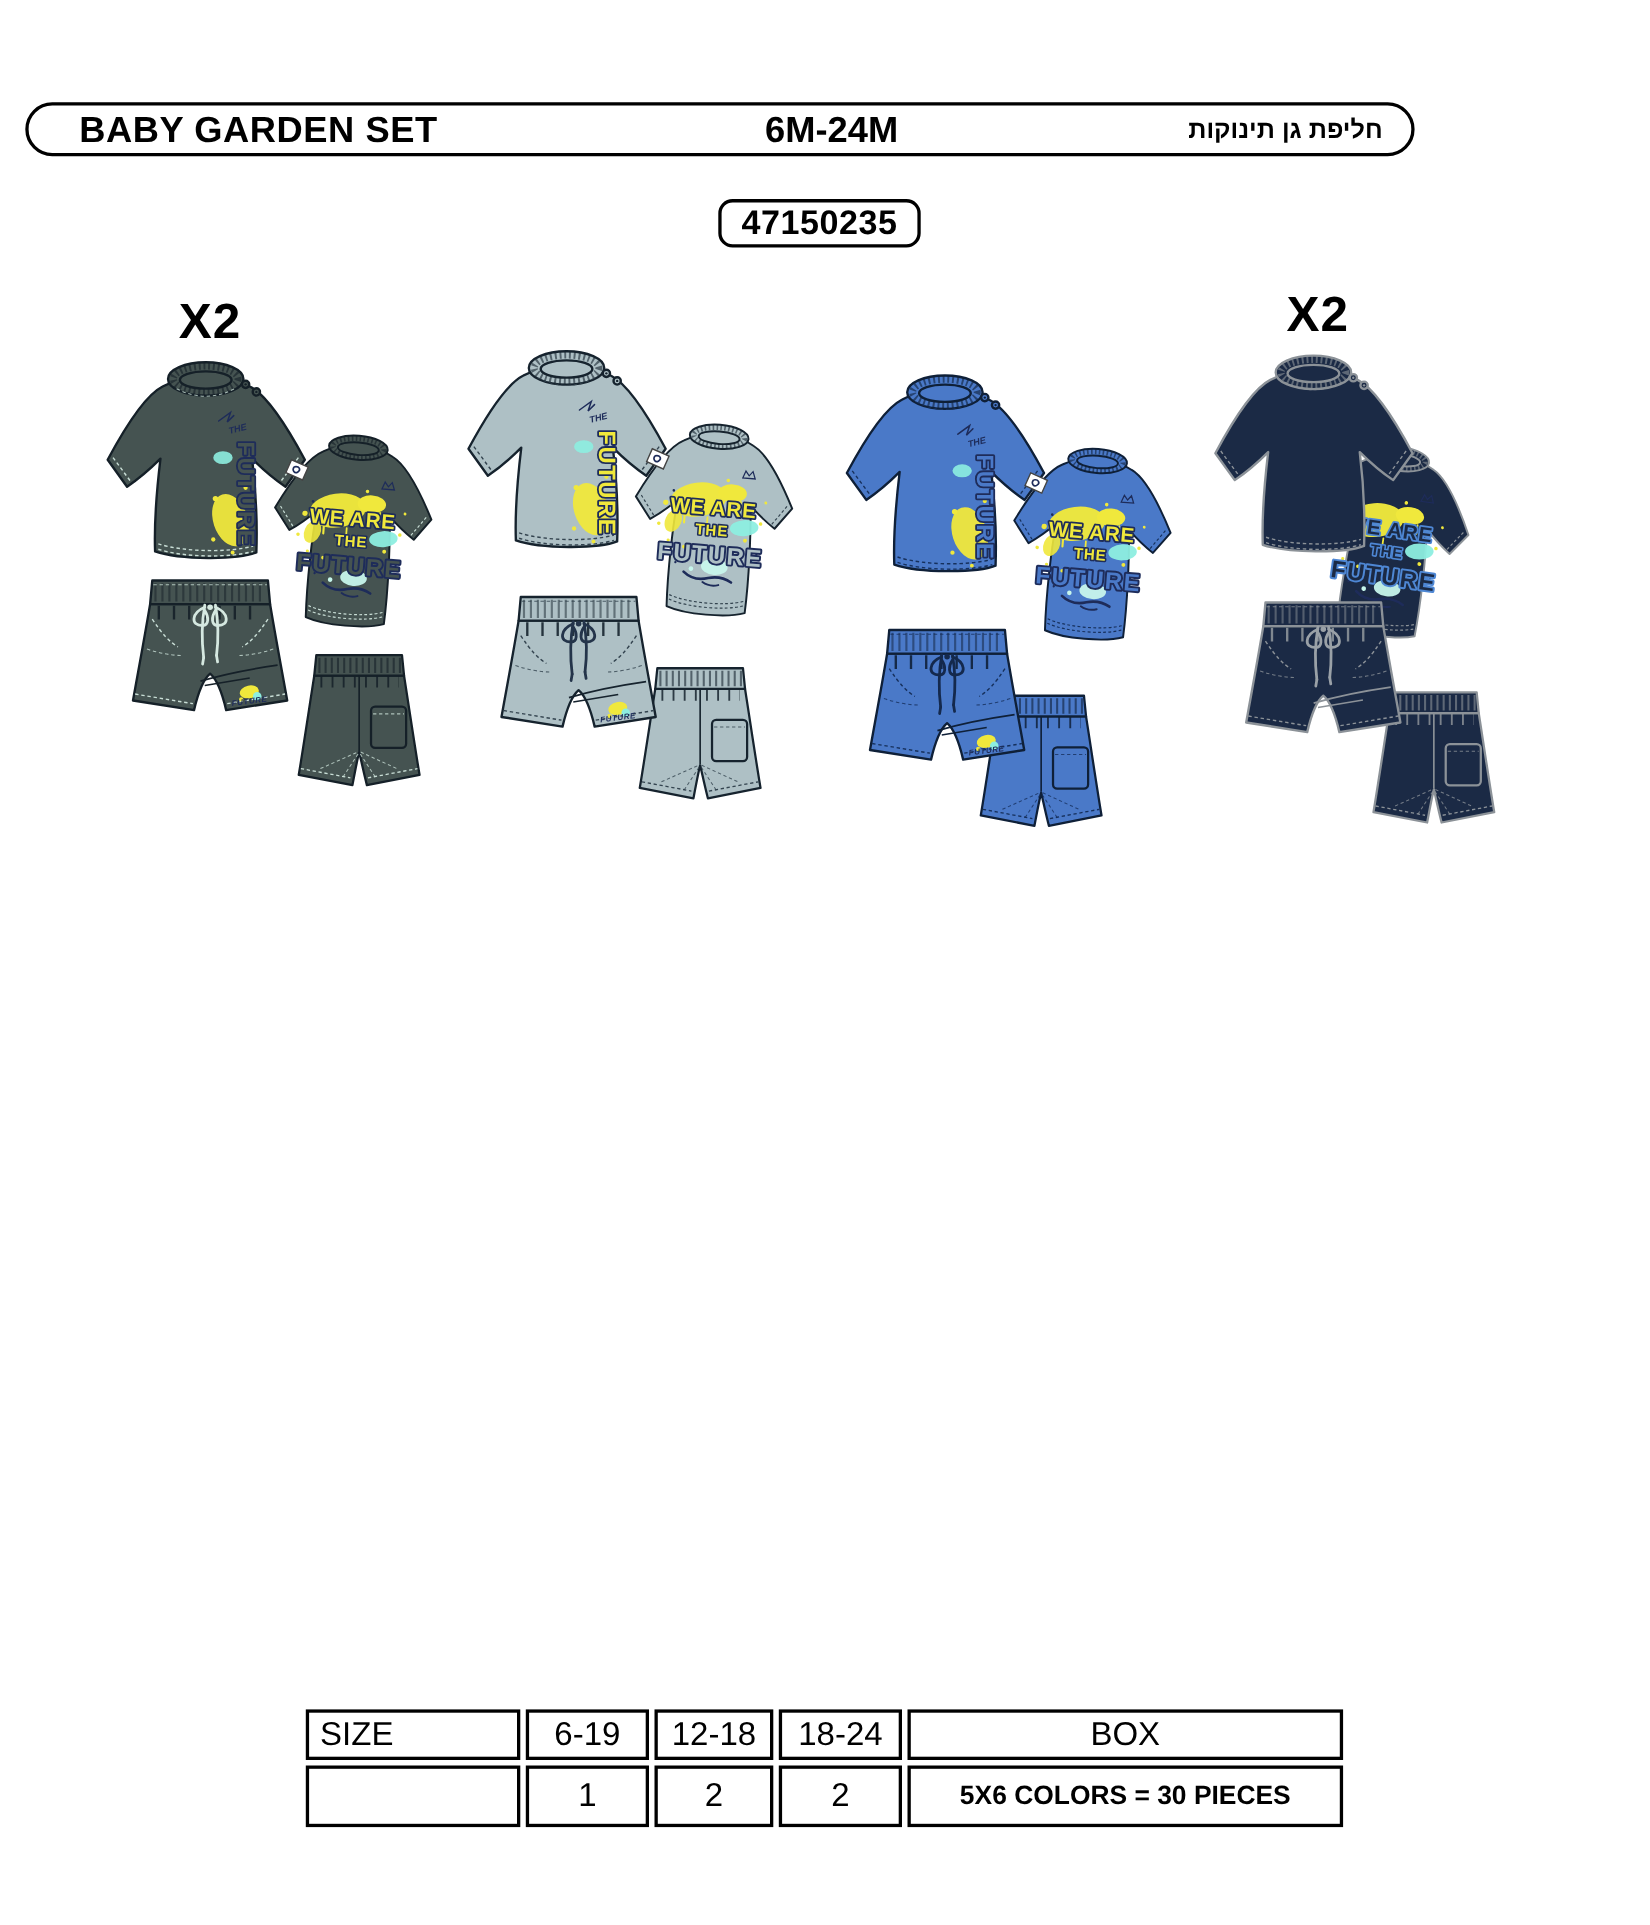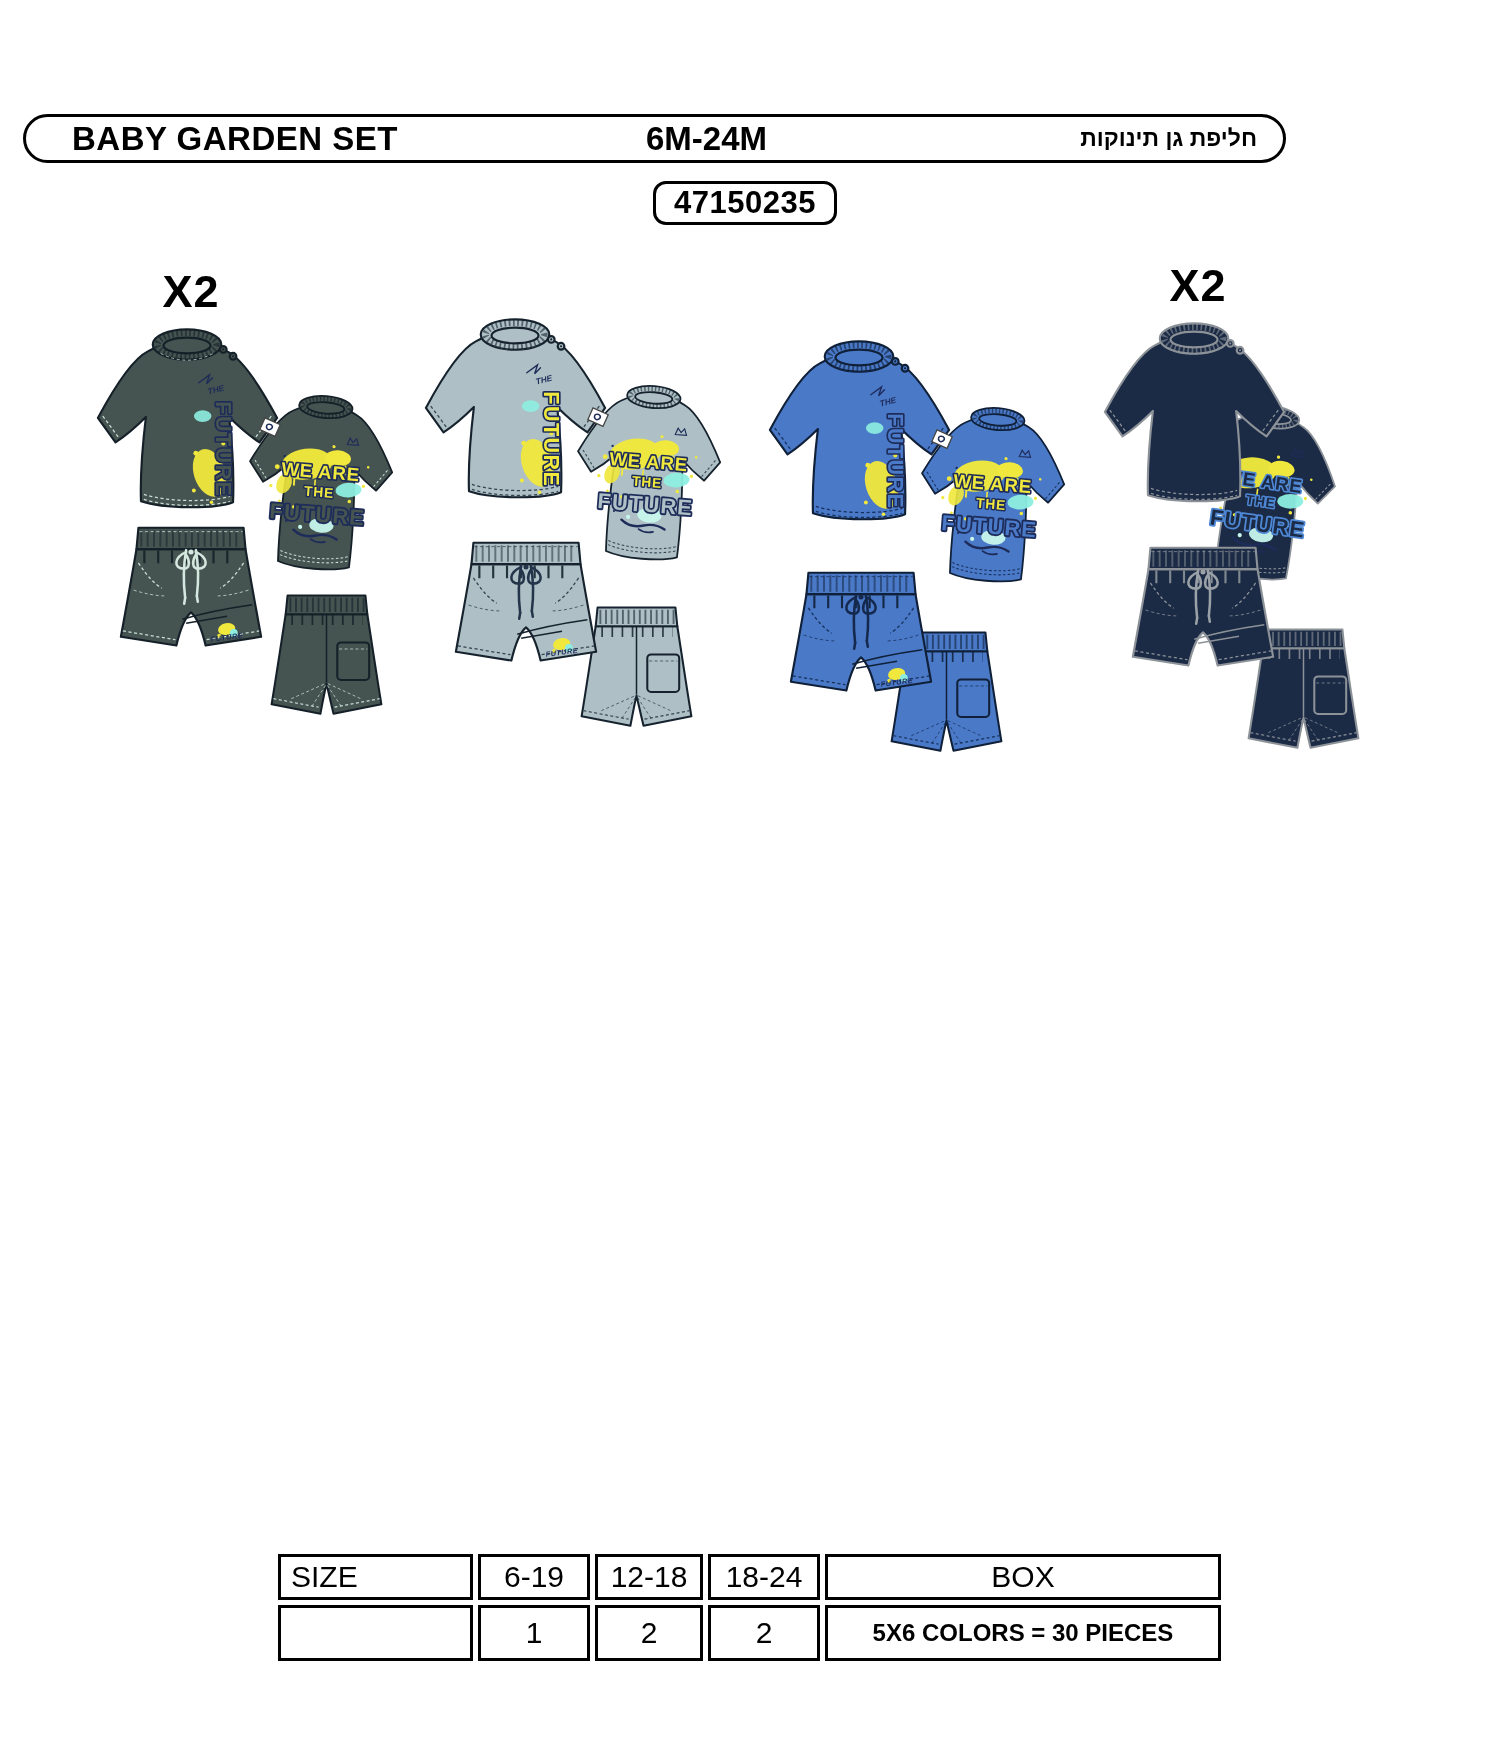--- a/index.html
+++ b/index.html
@@ -1,23 +1,23 @@
 <!DOCTYPE html>
 <html style="--yellow: #f0e83c; --cyan: #8deee0; --cyan-light: #c7f6ec; --navy: #1e2c5a;"><head>
 <meta charset="utf-8">
 <style>
   html,body{margin:0;padding:0;background:#fff;}
   .page{position:relative;width:1500px;height:1750px;background:#ffffff;overflow:hidden;
         font-family:"Liberation Sans",sans-serif;color:#000;}
 
   
-  .header-bar{position:absolute;left:23px;top:114px;width:1263px;height:49px;
+  .header-bar{position:absolute;left:23px;top:93px;width:1263px;height:49px;
     border:3.5px solid #000;border-radius:28px;display:flex;align-items:center;box-sizing:border-box;}
   .title-en{font-size:33px;font-weight:bold;padding-left:46px;letter-spacing:.5px;white-space:nowrap;}
-  .size-range{position:absolute;left:620px;width:220px;font-size:33px;font-weight:bold;}
+  .size-range{position:absolute;left:620px;width:220px;text-align:center;font-size:33px;font-weight:bold;}
   .title-he{margin-left:auto;padding-right:26px;font-size:23px;font-weight:bold;white-space:nowrap;}
 
   .code-box{position:absolute;left:653px;top:181px;width:184px;height:44px;border:3.5px solid #000;
     border-radius:13px;display:flex;align-items:center;justify-content:center;box-sizing:border-box;
     font-size:31px;font-weight:bold;letter-spacing:.5px;}
 
   
   #stage{position:absolute;left:0;top:0;width:100%;height:100%;}
   .cw-group{position:absolute;width:335px;height:455px;}
   .cw-pos-0{left:85px;top:322px;}

